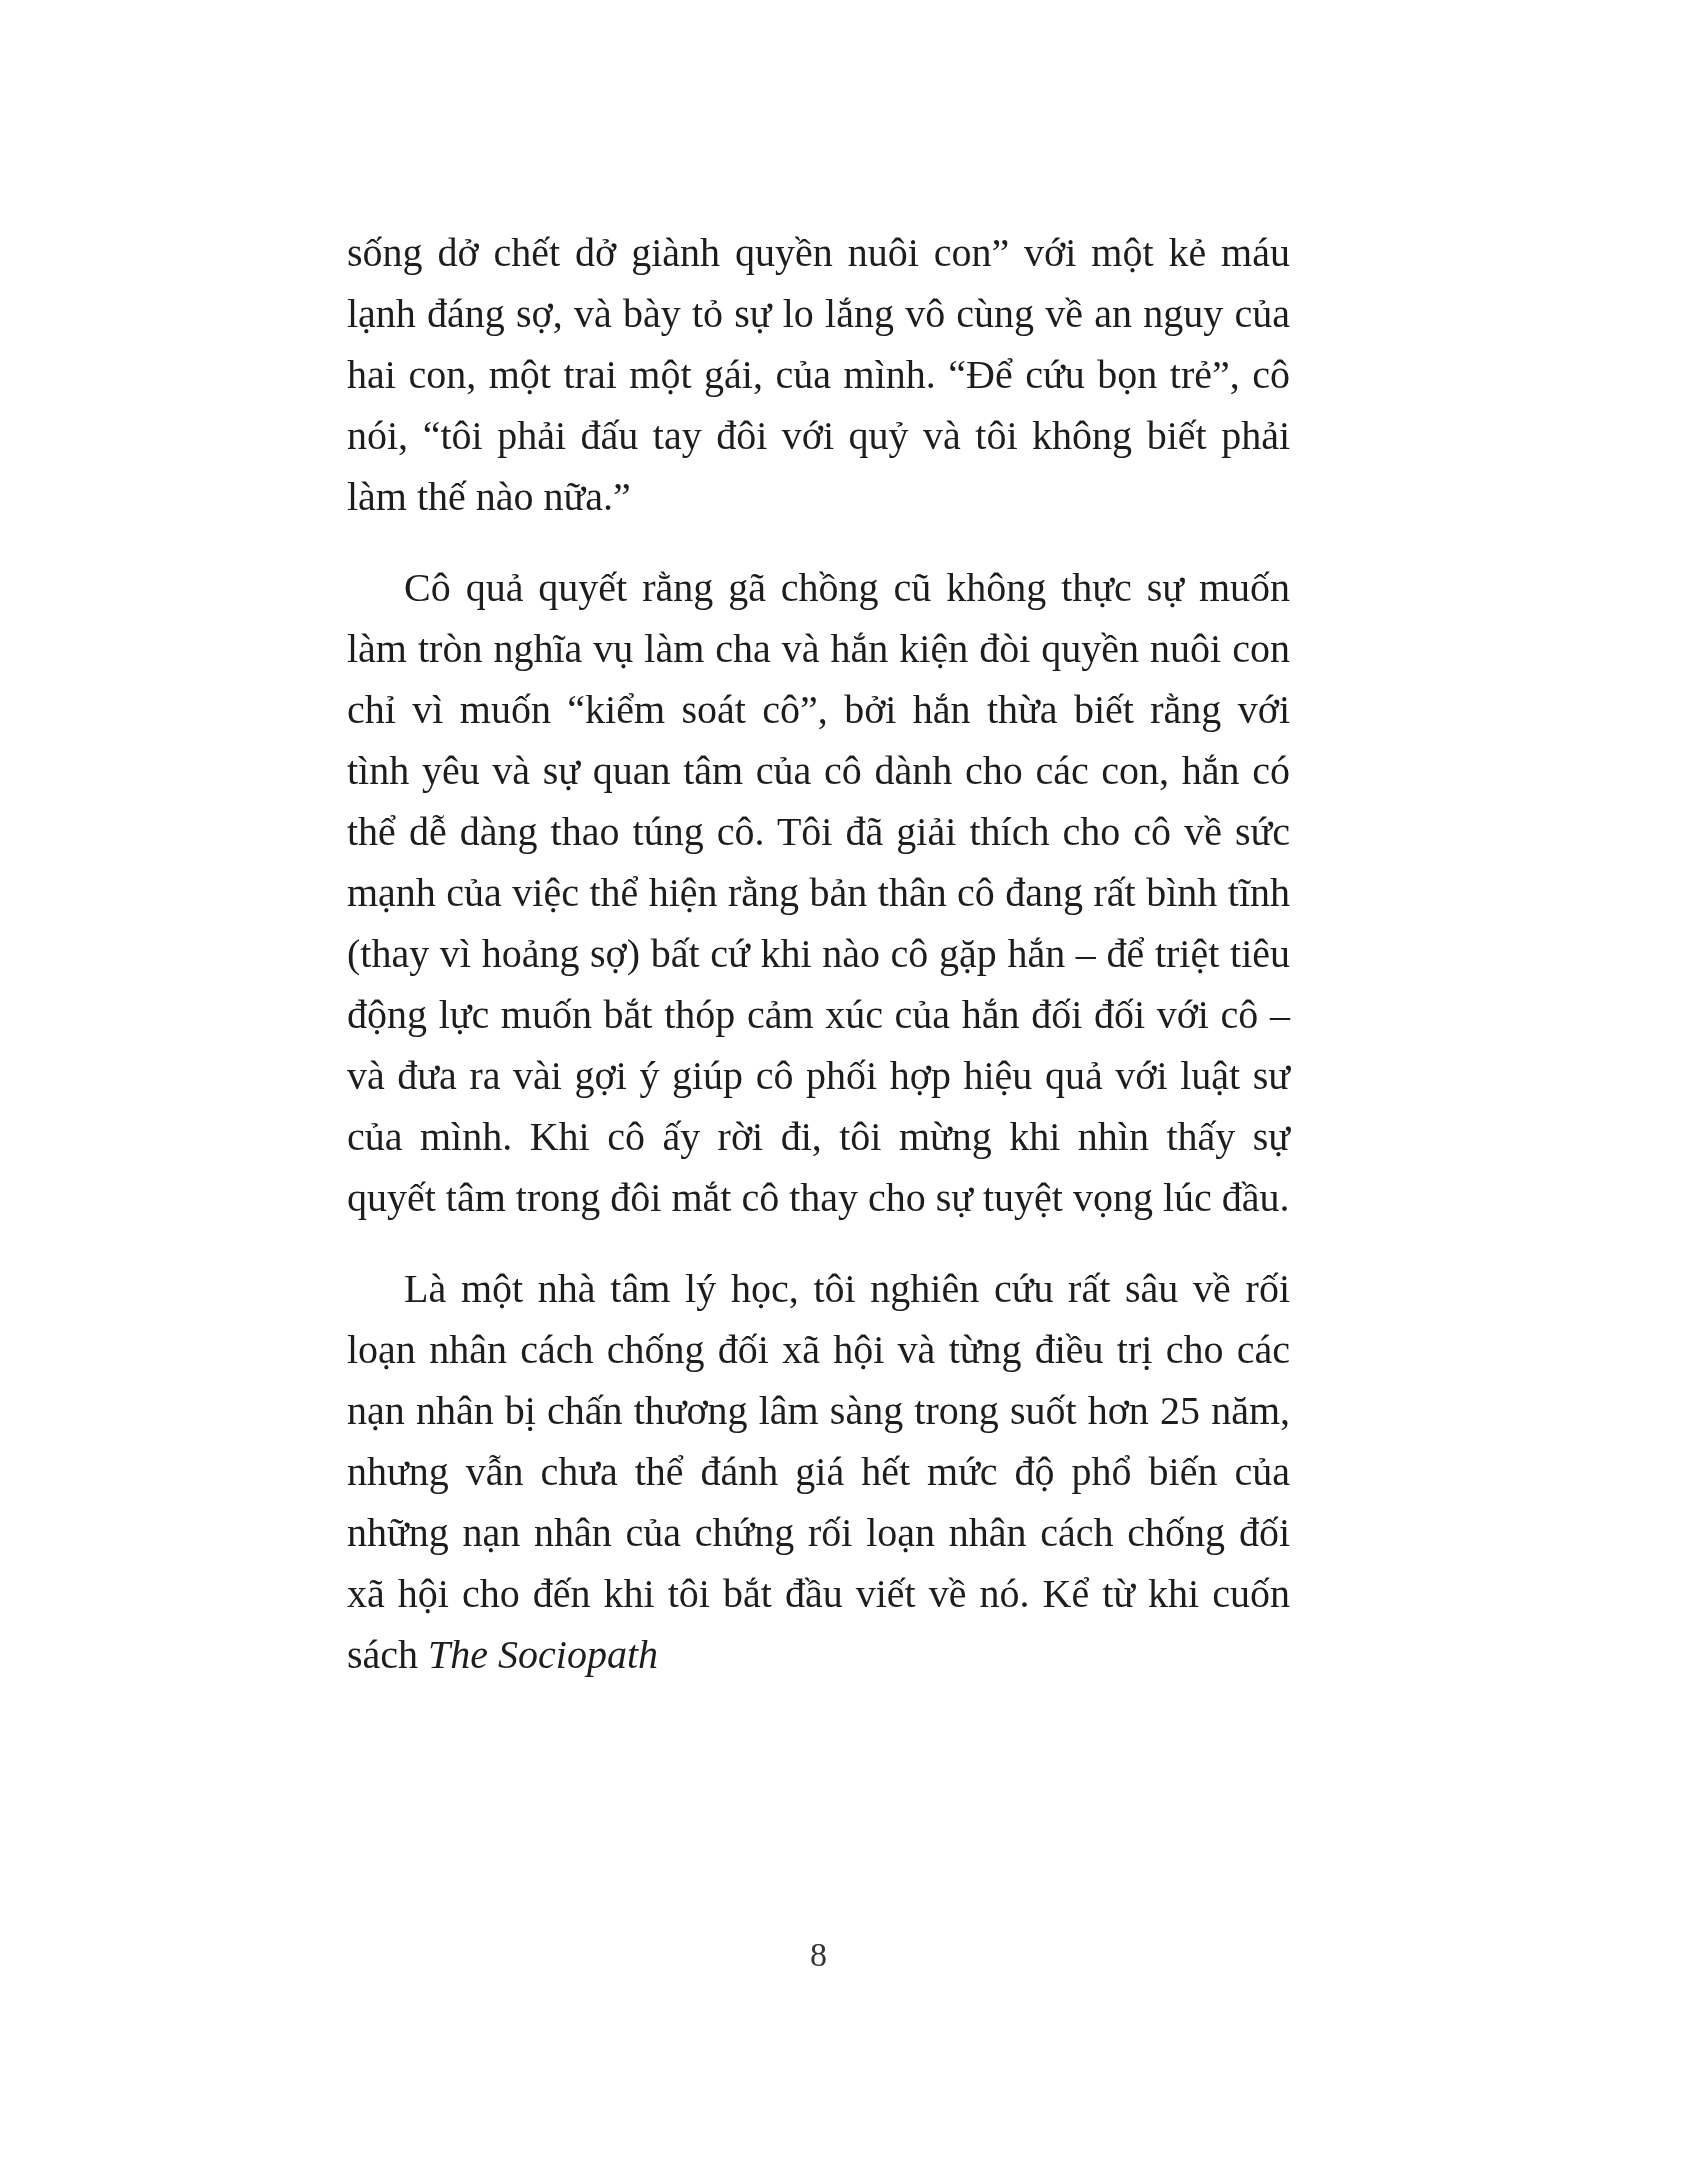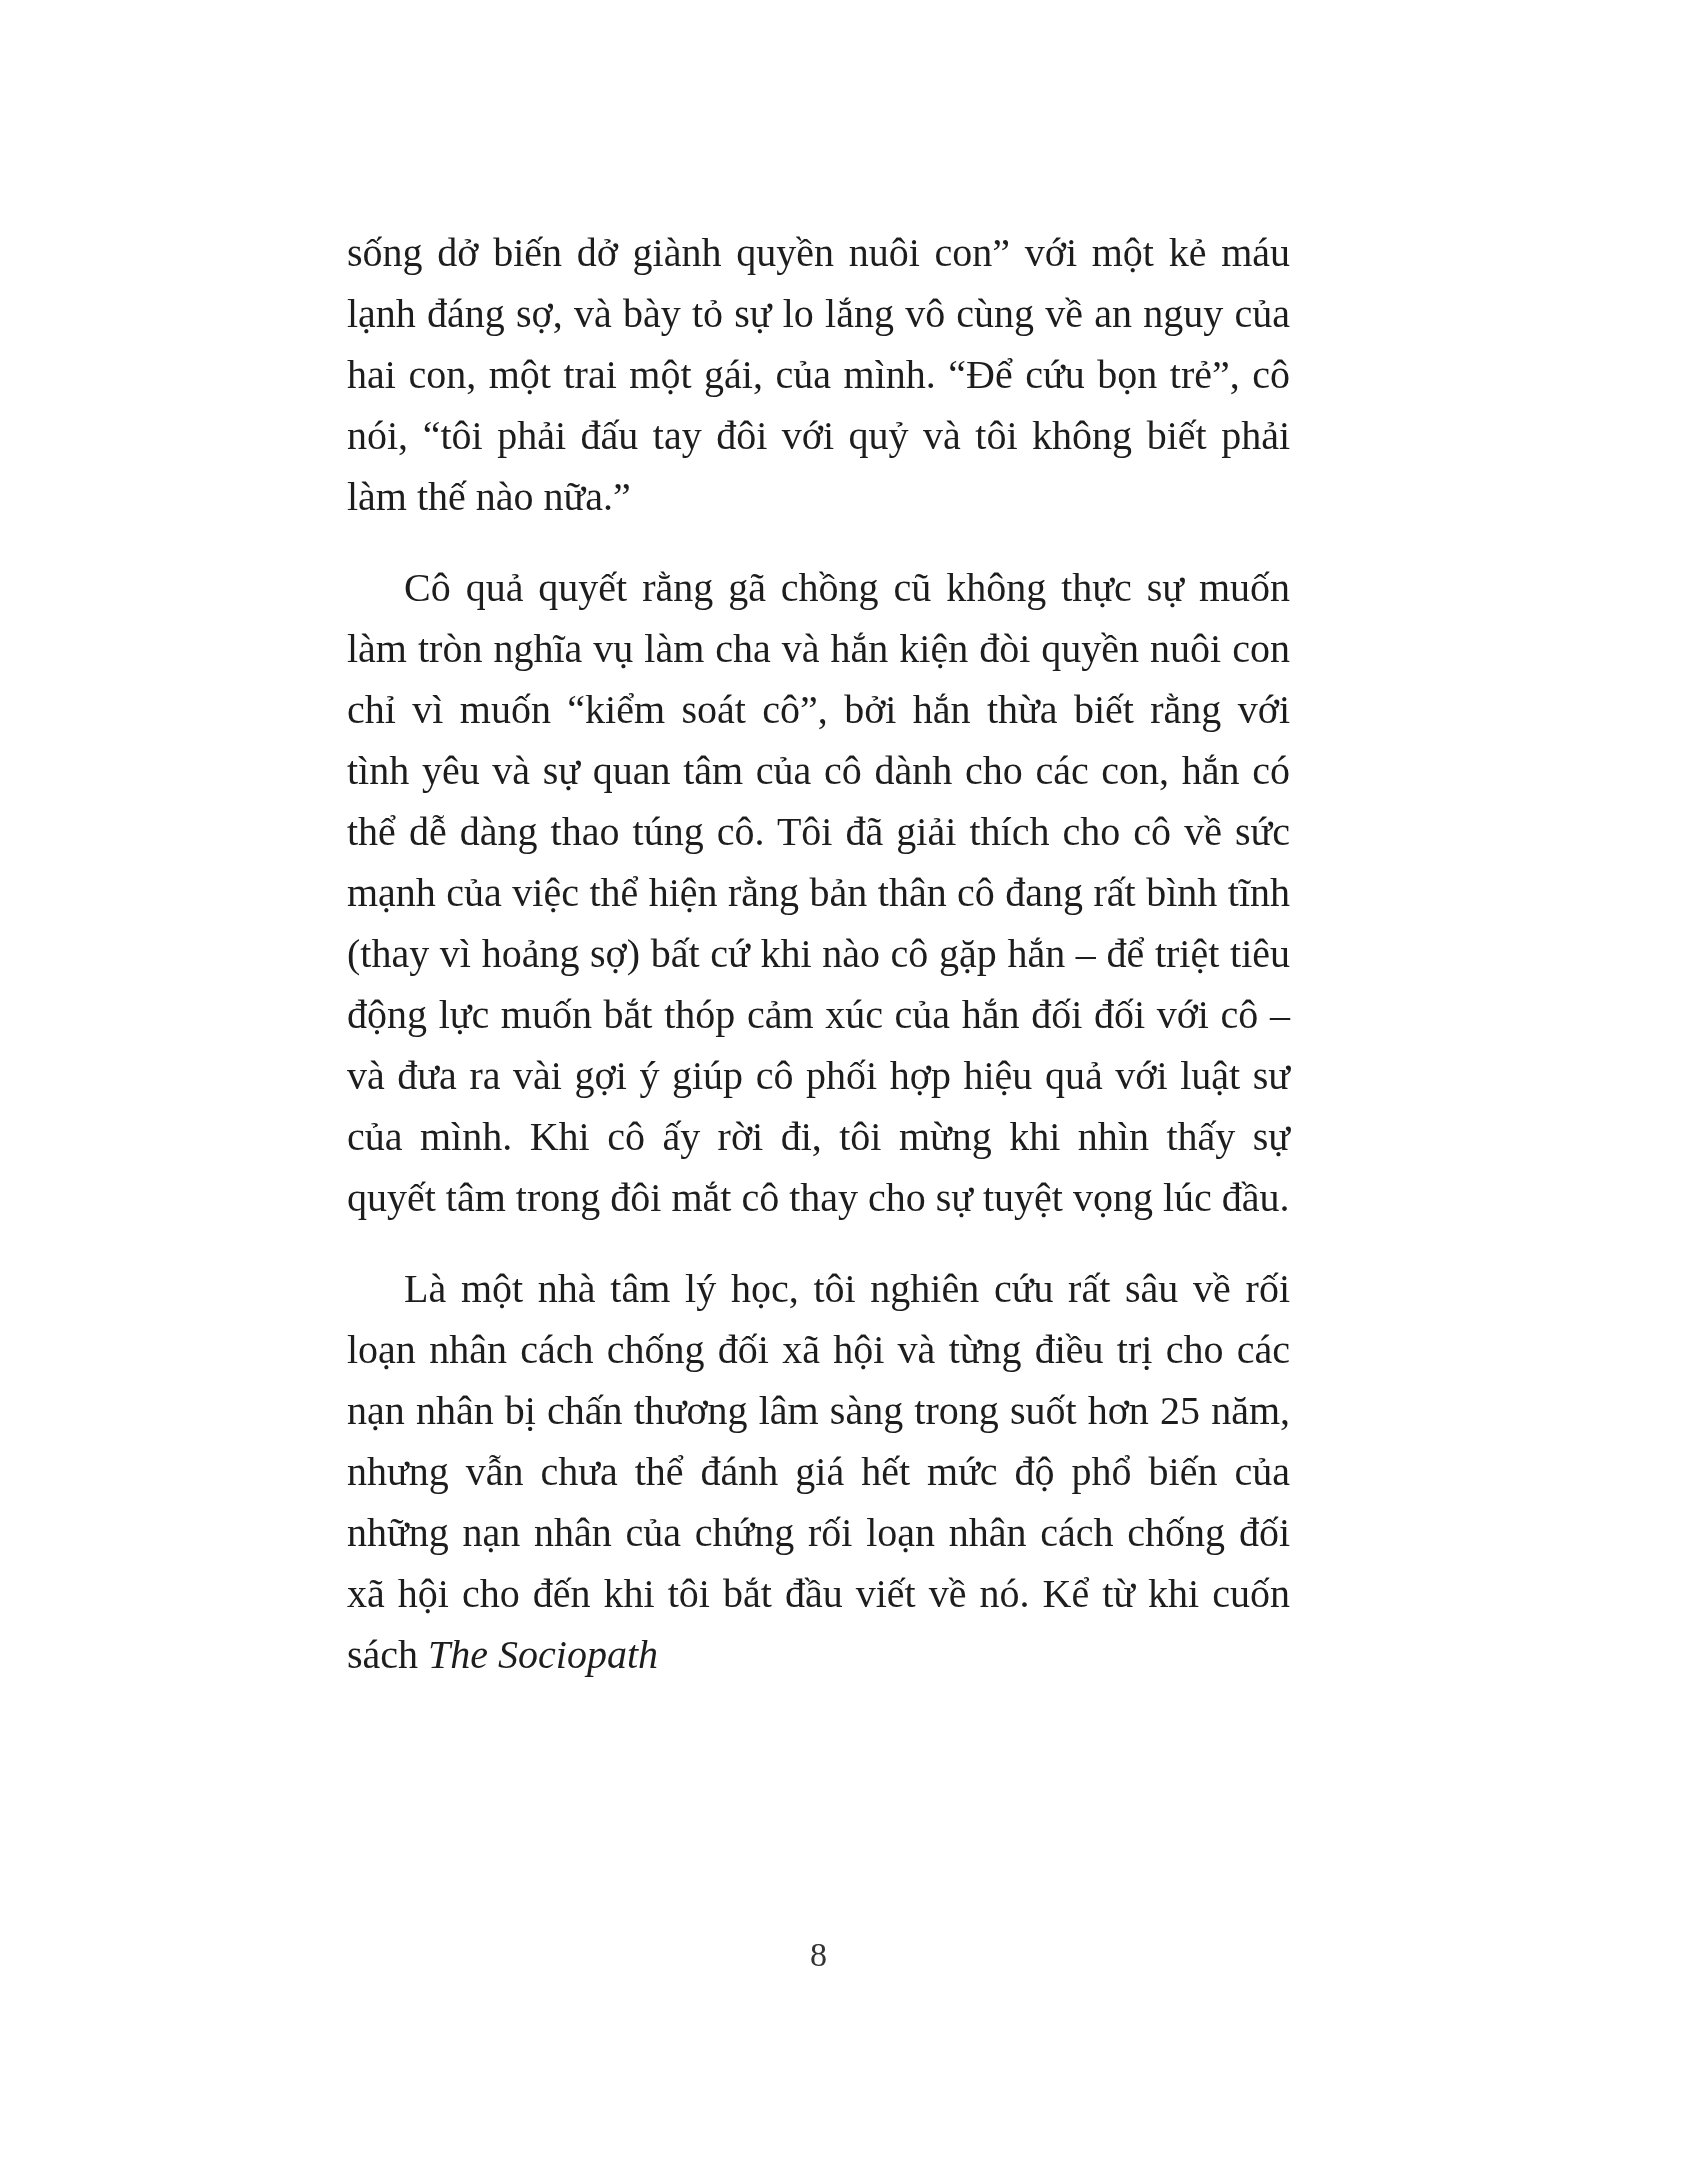--- a/index.html
+++ b/index.html
@@ -73,21 +73,21 @@
     color: #333333;
   }
 </style>
 </head>
 <body>
 
 <div class="page">
 
 
   <main class="body-text">
-    <p class="para">sống dở biến dở giành quyền nuôi con” với một kẻ máu lạnh đáng sợ, và bày tỏ sự lo lắng vô cùng về an nguy của hai con, một trai một gái, của mình. “Để cứu bọn trẻ”, cô nói, “tôi phải đấu tay đôi với quỷ và tôi không biết phải làm thế nào nữa.”</p>
+    <p class="para">sống dở chết dở giành quyền nuôi con” với một kẻ máu lạnh đáng sợ, và bày tỏ sự lo lắng vô cùng về an nguy của hai con, một trai một gái, của mình. “Để cứu bọn trẻ”, cô nói, “tôi phải đấu tay đôi với quỷ và tôi không biết phải làm thế nào nữa.”</p>
     <p class="para indent">Cô quả quyết rằng gã chồng cũ không thực sự muốn làm tròn nghĩa vụ làm cha và hắn kiện đòi quyền nuôi con chỉ vì muốn “kiểm soát cô”, bởi hắn thừa biết rằng với tình yêu và sự quan tâm của cô dành cho các con, hắn có thể dễ dàng thao túng cô. Tôi đã giải thích cho cô về sức mạnh của việc thể hiện rằng bản thân cô đang rất bình tĩnh (thay vì hoảng sợ) bất cứ khi nào cô gặp hắn – để triệt tiêu động lực muốn bắt thóp cảm xúc của hắn đối đối với cô – và đưa ra vài gợi ý giúp cô phối hợp hiệu quả với luật sư của mình. Khi cô ấy rời đi, tôi mừng khi nhìn thấy sự quyết tâm trong đôi mắt cô thay cho sự tuyệt vọng lúc đầu.</p>
     <p class="para indent"><span>Là một nhà tâm lý học, tôi nghiên cứu rất sâu về rối loạn nhân cách chống đối xã hội và từng điều trị cho các nạn nhân bị chấn thương lâm sàng trong suốt hơn 25 năm, nhưng vẫn chưa thể đánh giá hết mức độ phổ biến của những nạn nhân của chứng rối loạn nhân cách chống đối xã hội cho đến khi tôi bắt đầu viết về nó. Kể từ khi cuốn sách </span><i class="book-title">The Sociopath</i></p>
   </main>
 
   <footer class="page-footer">
     <span class="page-number">8</span>
   </footer>
 
 </div>
 

